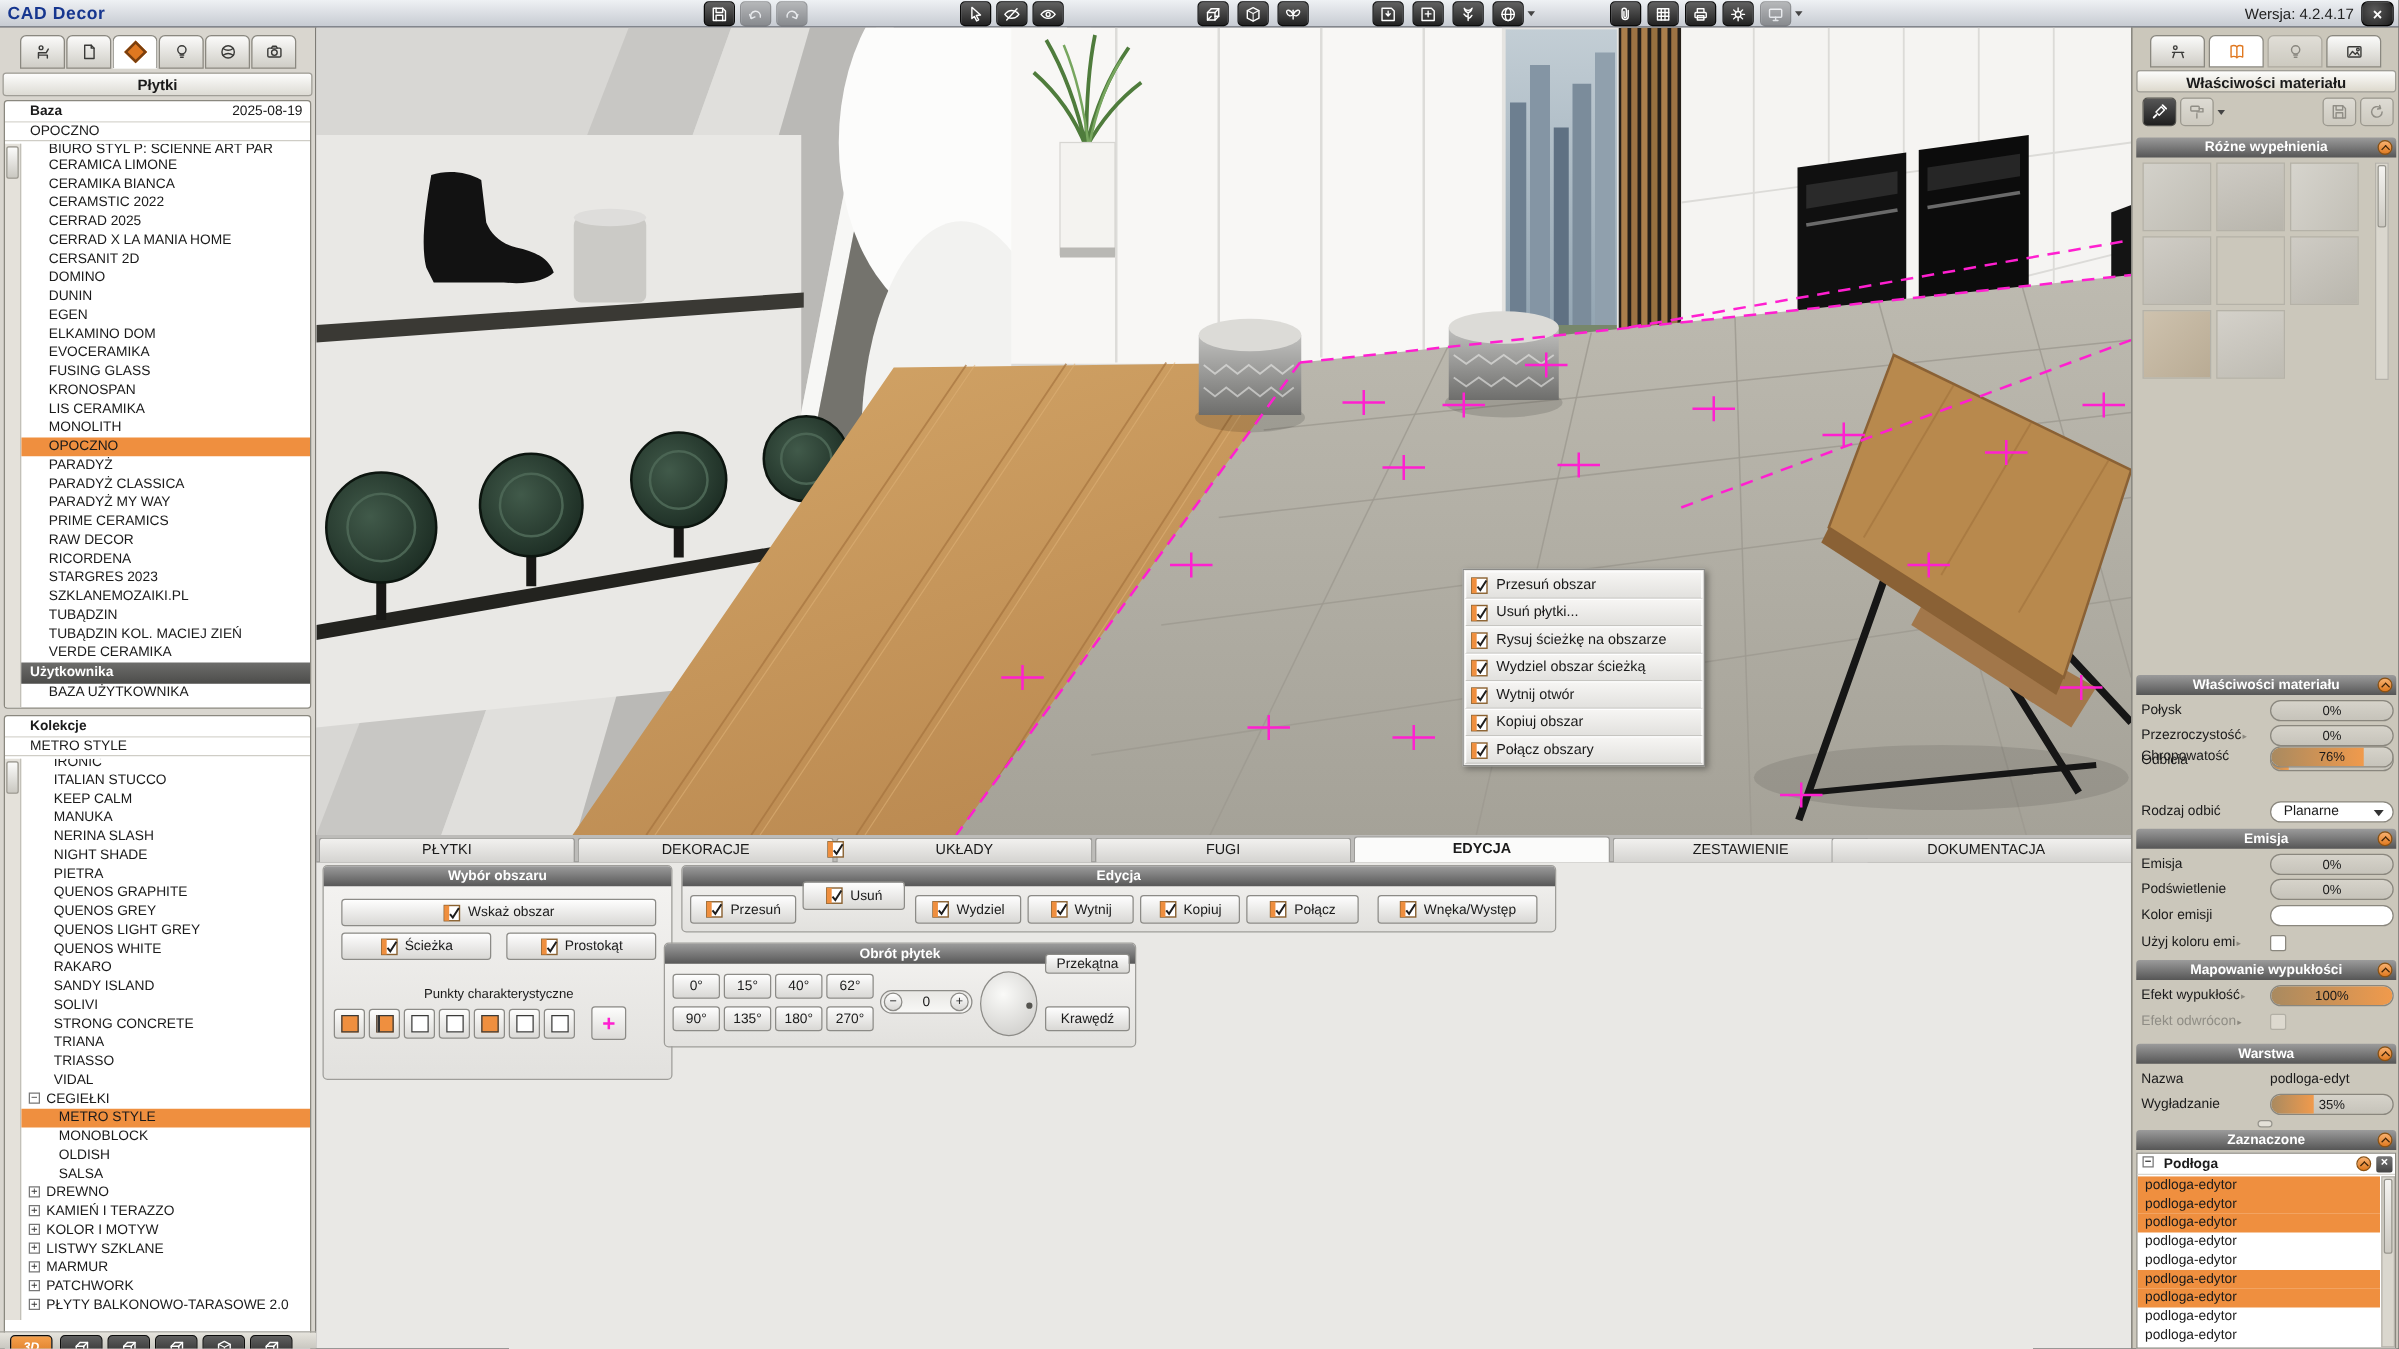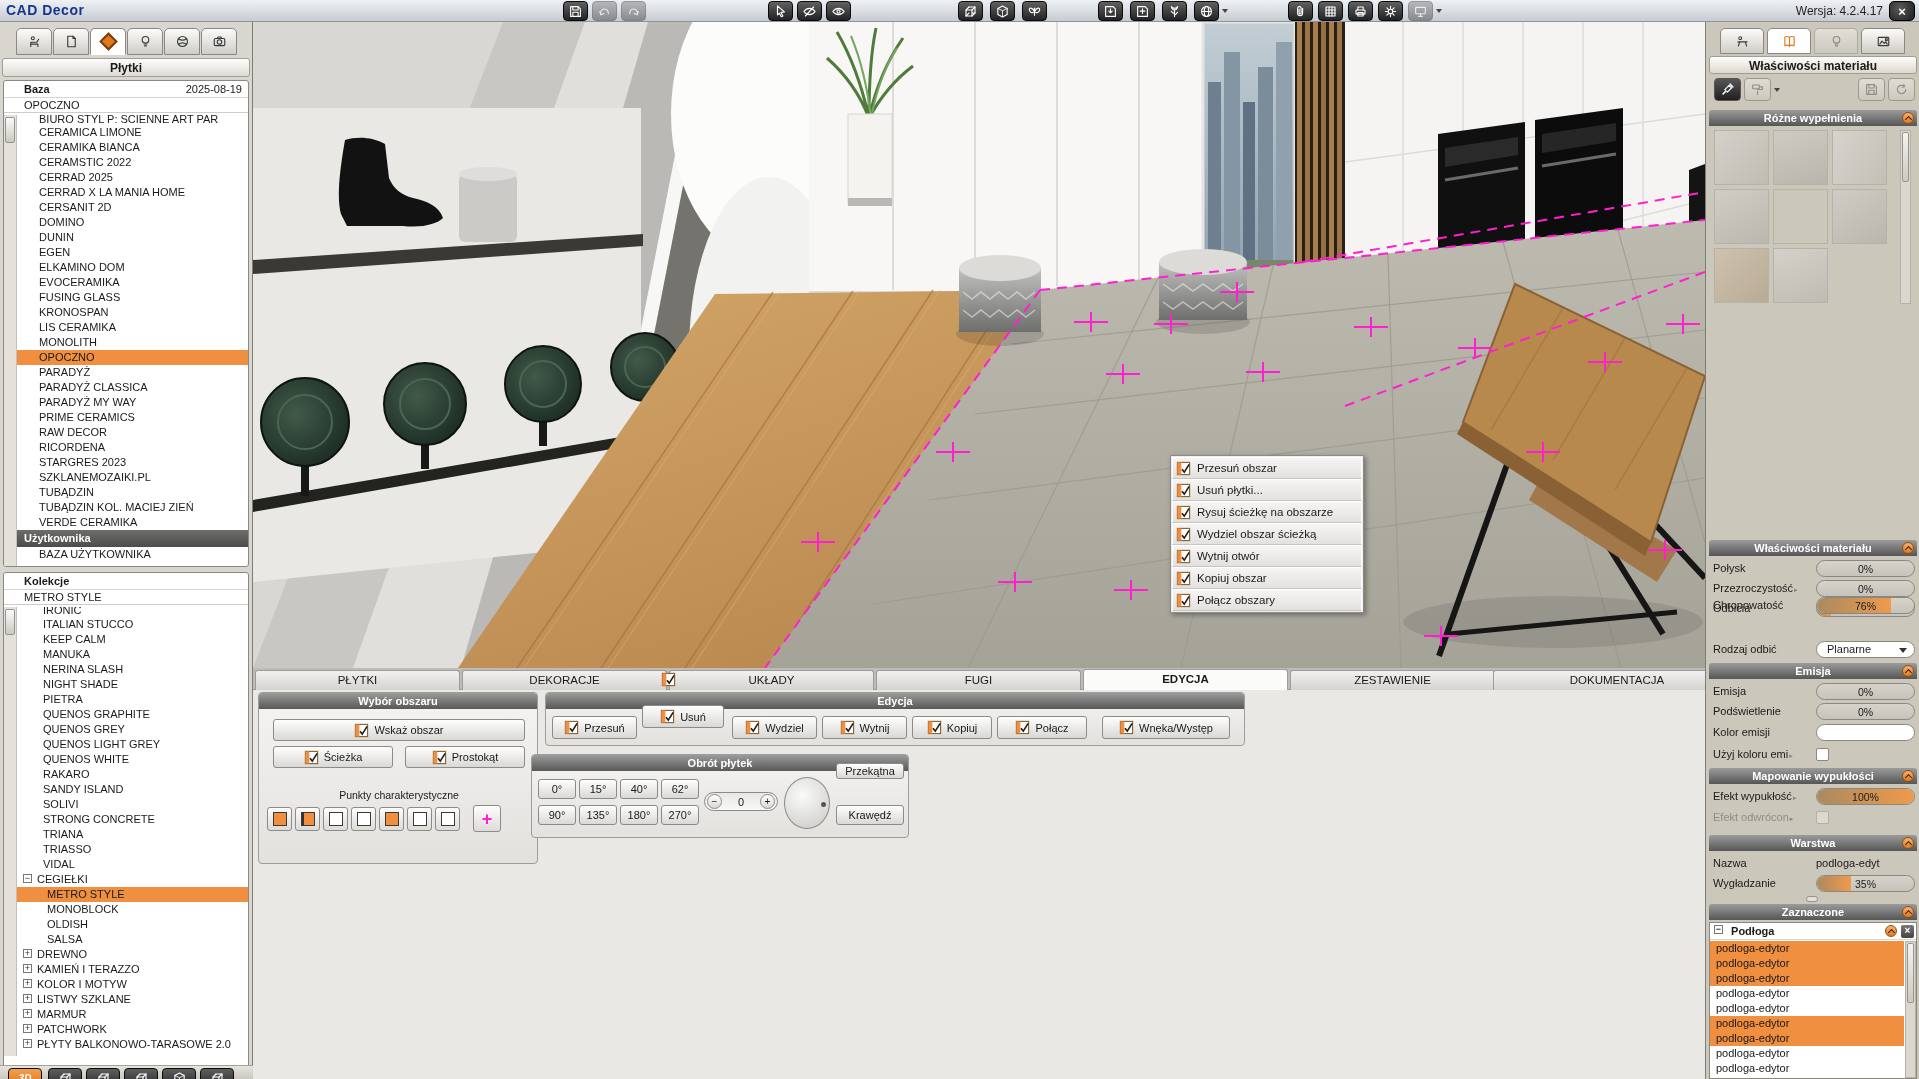--- a/index.html
+++ b/index.html
@@ -688,21 +688,21 @@
     </div>
   </div>
 
   <div class="tabsbar">
     <div class="btab" style="left:2px;width:205px">PŁYTKI</div>
     <div class="btab" style="left:209px;width:205px">DEKORACJE</div>
     <div class="btab" style="left:416px;width:205px">UKŁADY</div>
     <div class="btab" style="left:623px;width:205px">FUGI</div>
     <div class="btab active" style="left:830px;width:205px">EDYCJA</div>
     <div class="btab" style="left:1037px;width:205px">ZESTAWIENIE</div>
-    <div class="btab" style="left:1240px;width:248px">DOKUMENTACJA</div>
+    <div class="btab" style="left:1212px;width:248px">DOKUMENTACJA</div>
     <svg class="tileic" style="position:absolute;left:408px;top:4px">
         <use href="#sy-tile"></use>
       </svg>
   </div>
 
   <div class="editpanel">
 
     <div class="gbox" style="left:5px;top:2px;width:280px;height:172px">
       <div class="ghdr">Wybór obszaru</div>
       <div class="btn" style="left:14px;top:26px;width:252px;height:22px">

